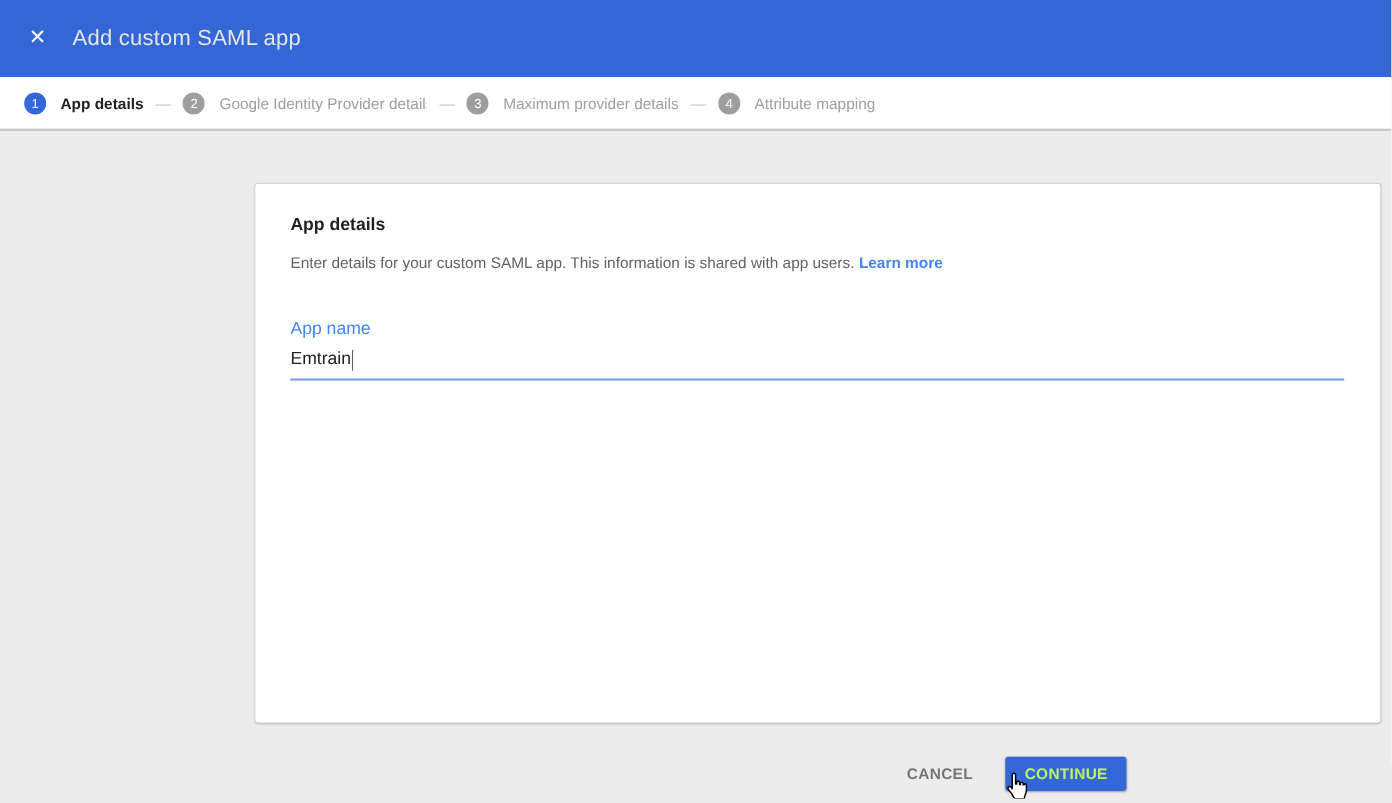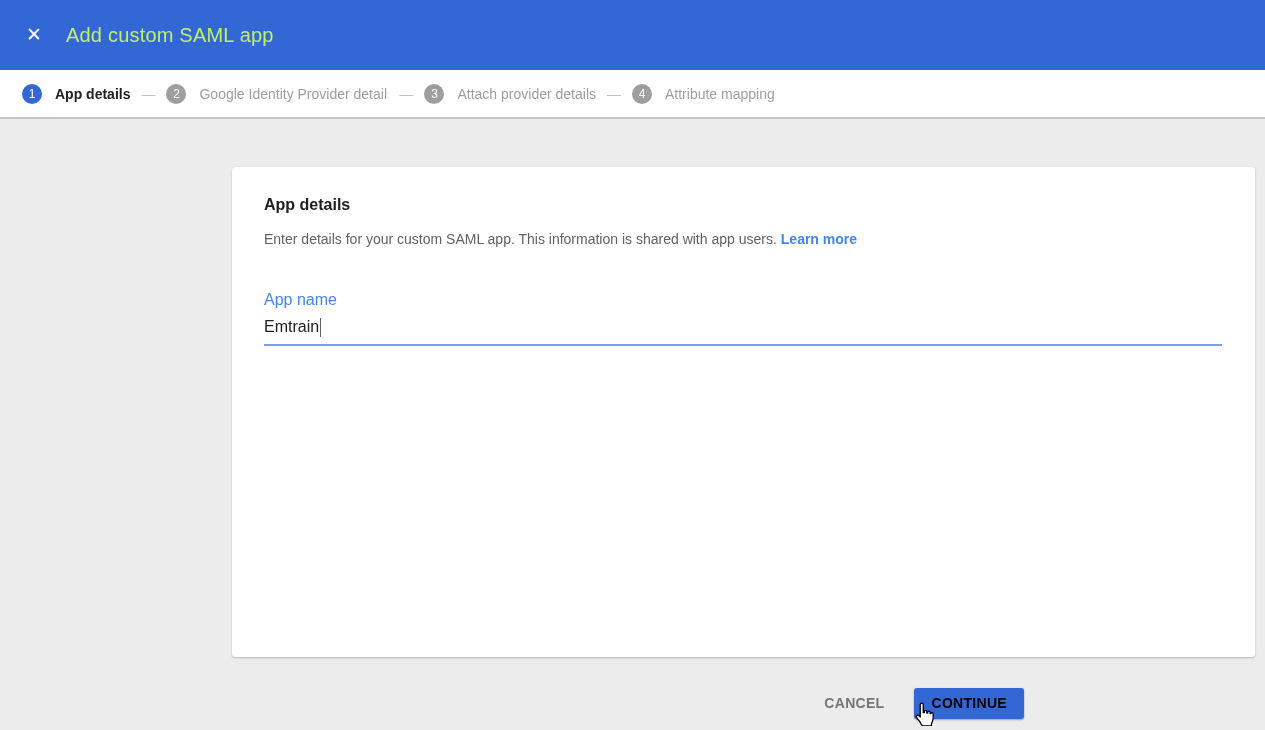--- a/index.html
+++ b/index.html
@@ -25,21 +25,21 @@
     border: none;
     color: #fff;
     width: 28px; height: 28px;
     font-size: 19px;
     line-height: 28px;
     padding: 0;
     margin-right: 18px;
     cursor: pointer;
   }
   .dialog-title {
-    color: #bef264;
+    color: #e5e5e5;
     font-size: 20px;
     font-weight: 400;
     margin: 0;
     letter-spacing: .2px;
   }
 
   
   .stepper {
     height: 49px;
     background: #fff;
@@ -141,21 +141,21 @@
     letter-spacing: .3px;
     padding: 8px 6px;
     margin-right: 24px;
     cursor: pointer;
   }
   .continue-wrap { position: relative; }
   .btn-continue {
     background: #3367d6;
     border: none;
     border-radius: 3px;
-    color: #000000;
+    color: #bef264;
     font-family: inherit;
     font-size: 14px;
     font-weight: 700;
     letter-spacing: .3px;
     height: 31px;
     padding: 0 17px;
     box-shadow: 0 1px 2px rgba(0,0,0,.35);
     cursor: pointer;
   }
   .cursor-icon {
@@ -180,21 +180,21 @@
     <span class="step-label">App details</span>
   </div>
   <span class="step-sep">—</span>
   <div class="step">
     <span class="step-circle">2</span>
     <span class="step-label clip">Google Identity Provider details</span>
   </div>
   <span class="step-sep">—</span>
   <div class="step">
     <span class="step-circle">3</span>
-    <span class="step-label">Attach provider details</span>
+    <span class="step-label">Maximum provider details</span>
   </div>
   <span class="step-sep">—</span>
   <div class="step">
     <span class="step-circle">4</span>
     <span class="step-label">Attribute mapping</span>
   </div>
 </nav>
 
 <main>
 

